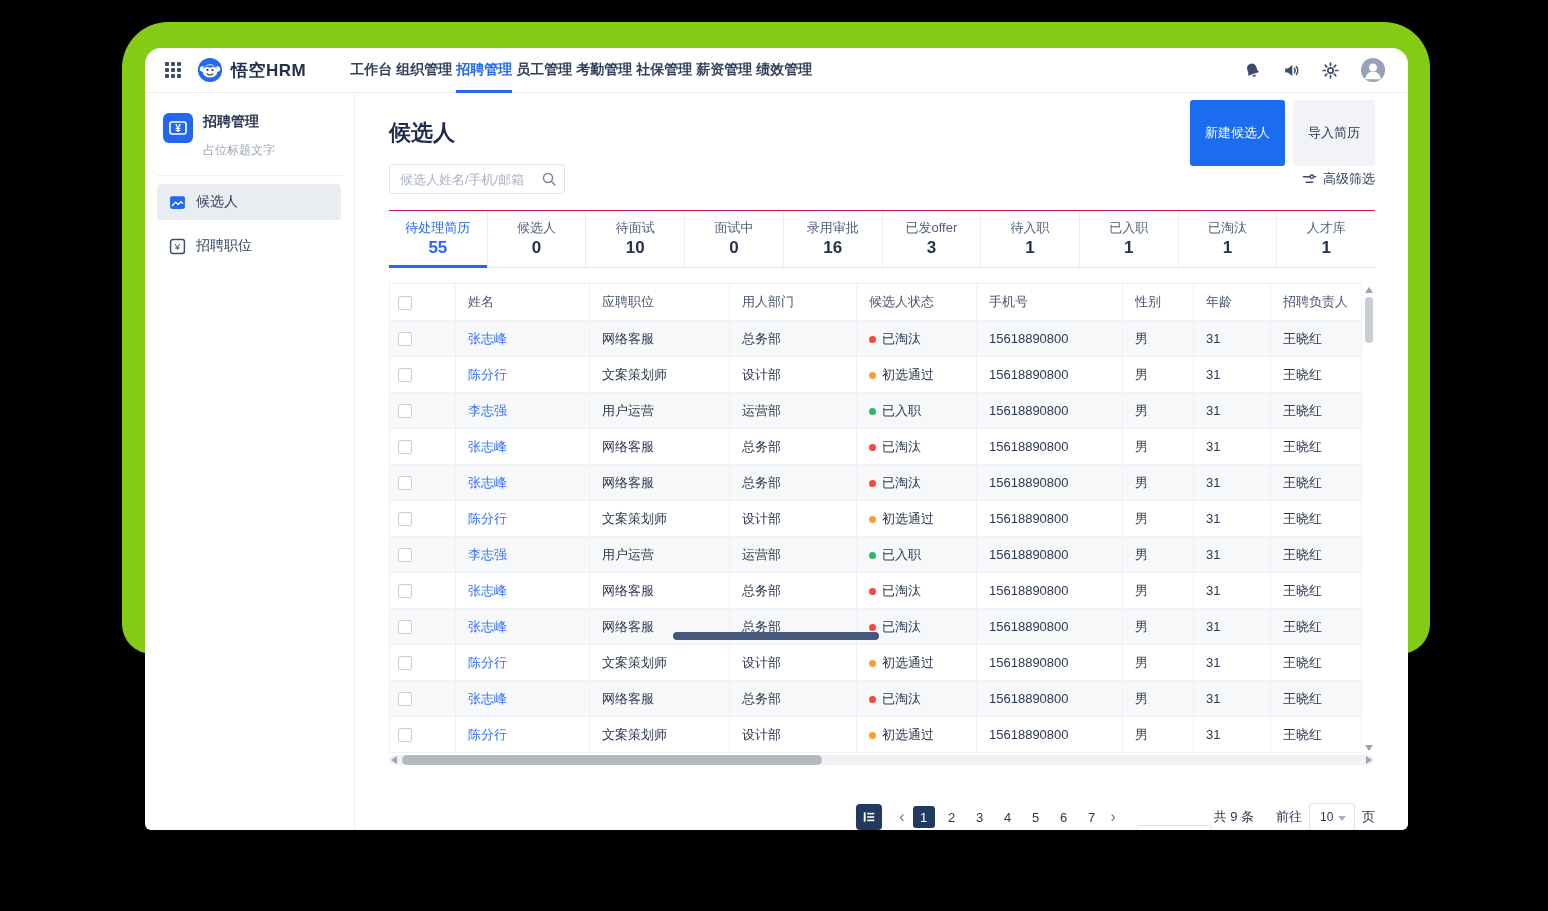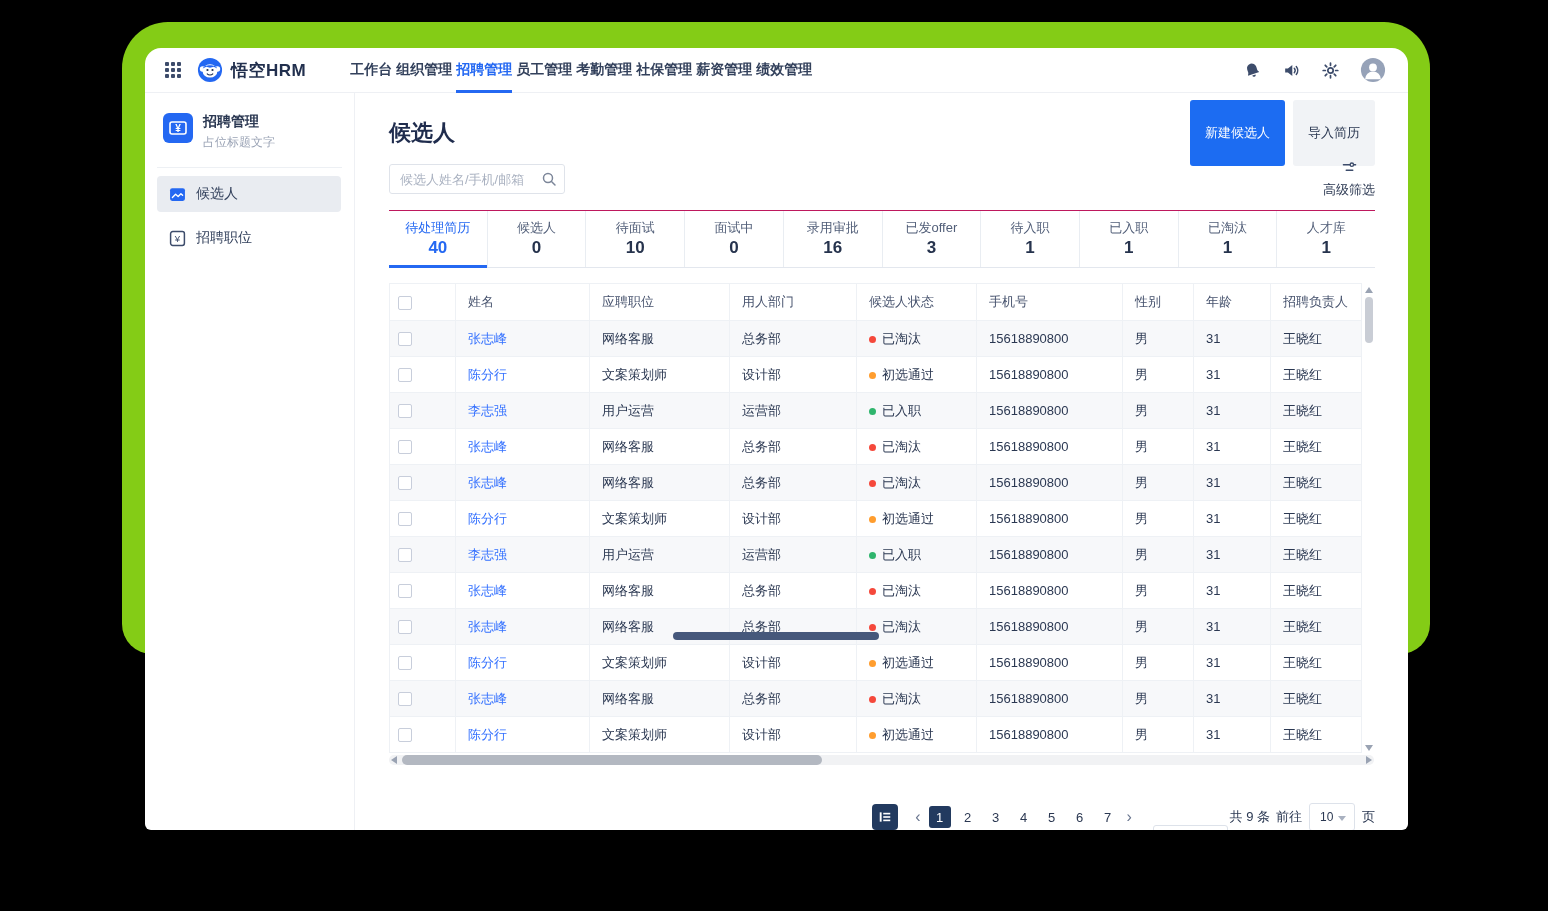--- a/index.html
+++ b/index.html
@@ -24,41 +24,41 @@
               height:45px; cursor:pointer; border-bottom:3px solid transparent; }
   .nav-item.active { color:#2468f2; border-bottom-color:#2468f2; }
   .topbar-right { margin-left:auto; display:flex; align-items:center; gap:20px; }
   .tb-icon { display:inline-flex; cursor:pointer; }
 
   
   .content { display:flex; height:737px; }
   .sidebar { width:210px; border-right:1px solid #eef0f4; flex:none; }
   .side-head { display:flex; gap:10px; padding:20px 14px 16px 18px; align-items:flex-start; }
   .side-title { font-size:14px; font-weight:bold; color:#2b3852; }
-  .side-sub { font-size:12px; color:#9aa3b5; margin-top:3px; }
+  .side-sub { font-size:12px; color:#9aa3b5; margin-top:11px; }
   .side-divider { border-top:1px solid #edf0f4; margin:0 12px; }
   .side-item { display:flex; align-items:center; gap:10px; height:36px; margin:8px 13px 0 12px;
                padding-left:12px; border-radius:4px; font-size:14px; color:#33415c; cursor:pointer; }
   .side-item.active { background:#e9ecf1; }
 
   .main { flex:1; padding:0 34px; position:relative; }
   .title-row { display:flex; justify-content:space-between; align-items:center; margin-top:25px; height:30px; }
   .page-title { font-size:22px; font-weight:bold; color:#1f2c4d; }
   .actions { display:flex; gap:8px; }
   .btn { border:none; font-size:13px; padding:24px 15px; border-radius:3px; cursor:pointer; font-family:Liberation Serif, serif; }
   .btn-primary { background:#1c6cf2; color:#fff; }
   .btn-secondary { background:#f1f3f6; color:#2b3852; }
 
   .search-row { display:flex; justify-content:space-between; align-items:center; margin-top:16px; height:30px; }
   .search-box { position:relative; width:176px; }
   .search-box input { width:176px; height:30px; border:1px solid #dfe3ea; border-radius:3px;
                       padding:0 12px 0 10px; font-size:13px; color:#2b3852; font-family:inherit; outline:none; }
   .search-box input::placeholder { color:#a9b1c0; }
   .search-box svg { position:absolute; right:8px; top:7px; }
-  .adv-filter { display:flex; align-items:center; gap:6px; font-size:13px; color:#2b3852; cursor:pointer;flex-direction:column; }
+  .adv-filter { display:flex; align-items:center; gap:6px; font-size:13px; color:#2b3852; cursor:pointer; }
 
   
   .tabs { display:flex; margin-top:16px; border-top:1px solid #be185d; border-bottom:1px solid #e3e7ee; }
   .tab { flex:1; display:flex; flex-direction:column; align-items:center; gap:1px;
          padding:8px 0 9px; cursor:pointer; position:relative; }
   .tab + .tab { border-left:1px solid #e9edf2; }
   .tab-label { font-size:13px; color:#515e78; }
   .tab-count { font-size:17px; font-weight:bold; color:#26334d; }
   .tab.active .tab-label, .tab.active .tab-count { color:#2468f2; }
   .tab.active::after { content:""; position:absolute; left:0; right:0; bottom:-1px; height:3px; background:#2468f2; }
@@ -101,21 +101,21 @@
   .pg-chevron { color:#6b7790; font-size:16px; padding:0 5px; cursor:pointer; line-height:1; }
   .page { min-width:22px; height:22px; display:inline-flex; align-items:center; justify-content:center;
           margin:0 3px; border-radius:3px; cursor:pointer; color:#2b3852; }
   .page.active { background:#223a5f; color:#fff; }
   .select { position:relative; display:inline-flex; align-items:center; height:28px; border:1px solid #dde2ea;
             border-radius:3px; padding:0 22px 0 10px; font-size:12px; color:#2b3852; cursor:pointer; background:#fff; }
   .select::after { content:""; position:absolute; right:8px; top:12px; width:0; height:0;
                    border-left:4px solid transparent; border-right:4px solid transparent; border-top:5px solid #a9b1c0; }
   .pg-size { margin-left:16px;margin-top:44px; }
   .pg-total { margin-left:2px; }
-  .pg-goto-label { margin-left:6px; margin-right:7px; }
+  .pg-goto-label { margin-left:22px; margin-right:7px; }
   .pg-goto { width:46px; }
   .pg-unit { margin-left:7px; }
 
   
   .floating-btn { position:absolute; right:50px; bottom:82px; height:42px; padding:0 20px;
                   border:none; border-radius:22px; background:#1c6cf2; color:#fff; font-size:14px;
                   display:flex; align-items:center; gap:8px; cursor:pointer; z-index:5; font-family:inherit;
                   box-shadow:0 6px 16px rgba(28,108,242,.45); }
 </style>
 </head>
@@ -260,21 +260,21 @@
               <path d="M1.5 5h13M4.5 11h7"></path>
                 <circle cx="10.5" cy="5" r="1.8" fill="#fff"></circle>
             </svg>
             <span>高级筛选</span>
           </div>
         </div>
 
         <div class="tabs" id="tabs">
             <div class="tab active">
      <span class="tab-label">待处理简历</span>
-     <span class="tab-count">40</span>
+     <span class="tab-count">55</span>
    </div>
             <div class="tab">
      <span class="tab-label">候选人</span>
      <span class="tab-count">0</span>
    </div>
             <div class="tab">
      <span class="tab-label">待面试</span>
      <span class="tab-count">10</span>
    </div>
             <div class="tab">

